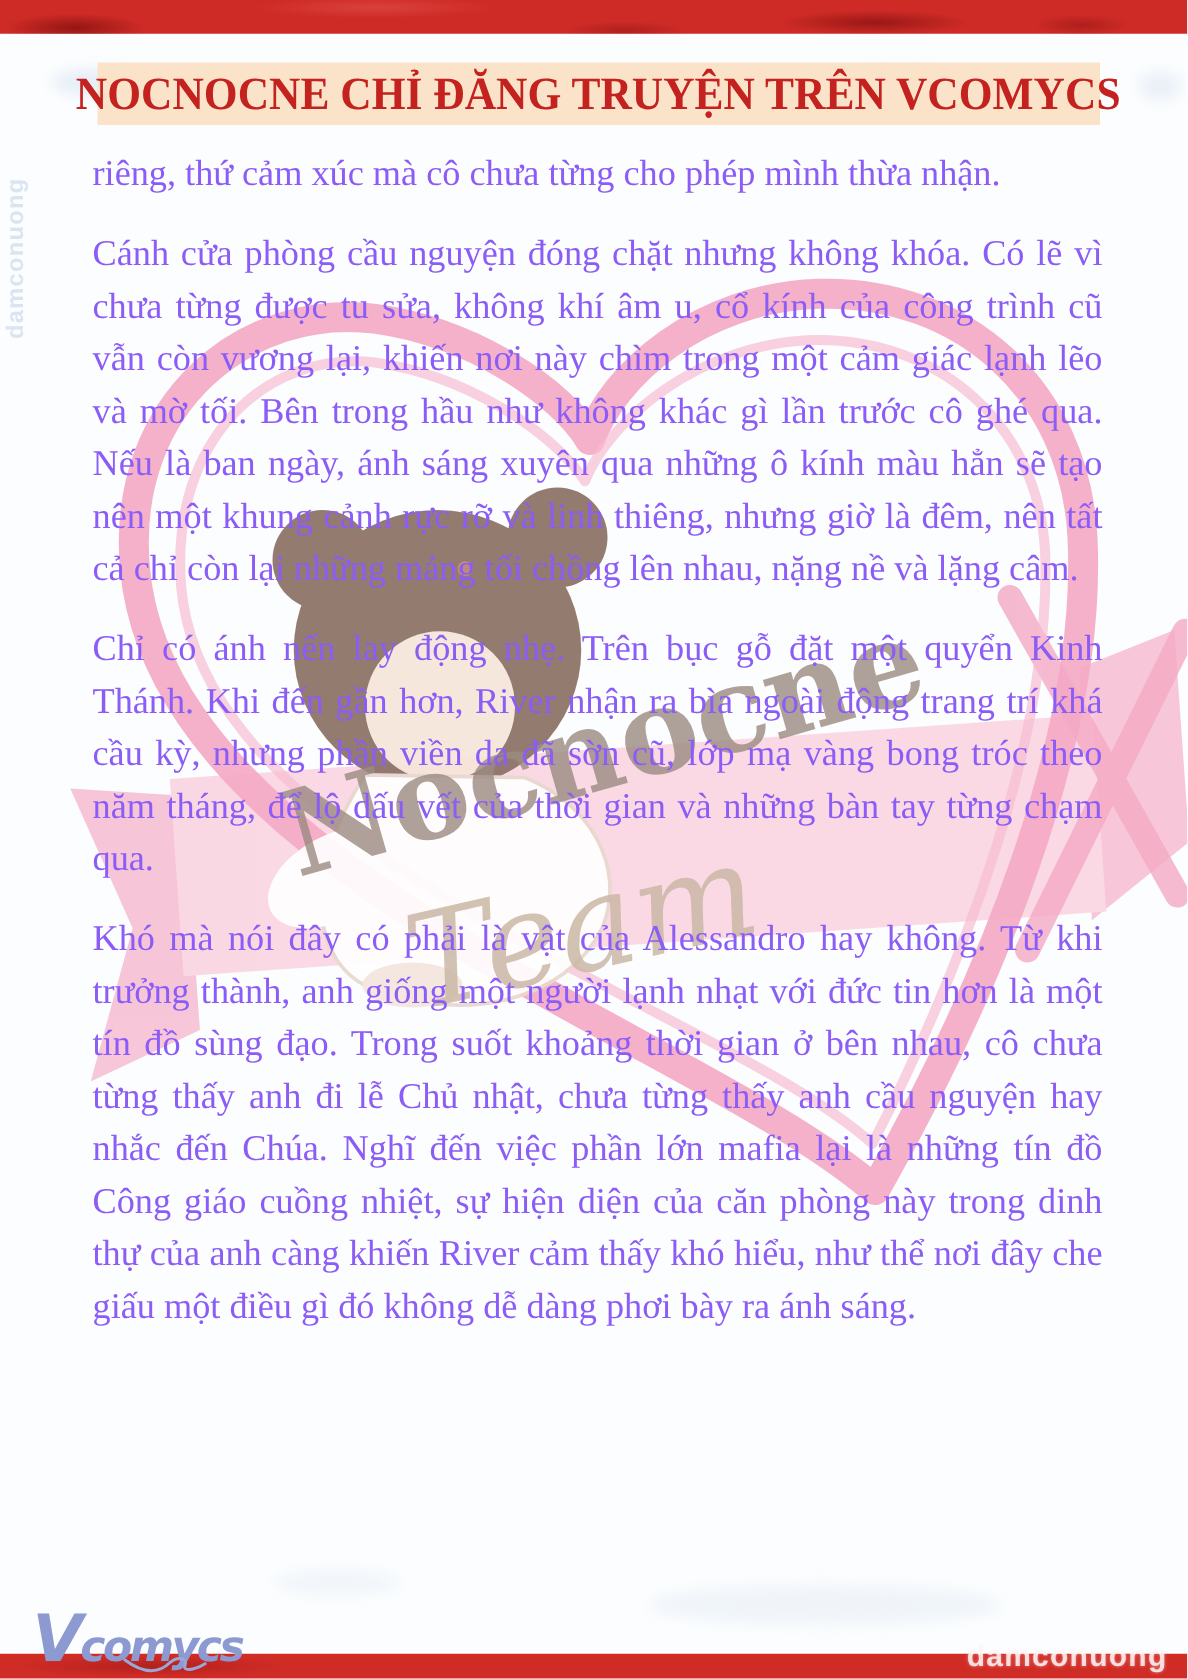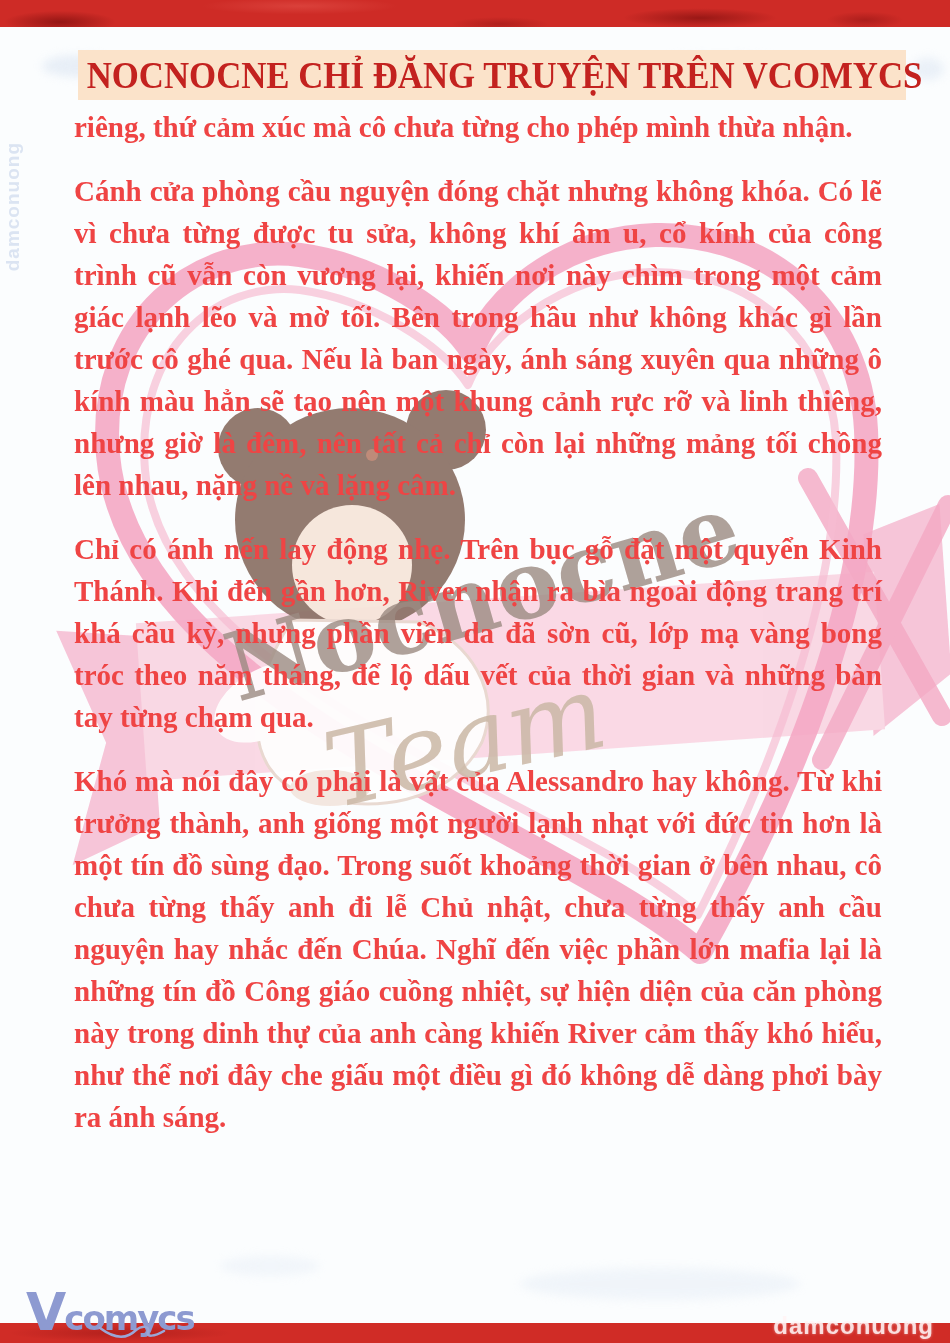--- a/index.html
+++ b/index.html
@@ -23,36 +23,35 @@
   }
   .bottom-red-bar{
     position:absolute;left:0;top:1323px;width:950px;height:20px;z-index:5;
     background-color:#d02c26;
     background-image:radial-gradient(ellipse 160px 12px at 120px 10px, rgba(125,12,12,.35), transparent 70%);
   }
   
   .title-bar{
     position:absolute;left:78px;top:50px;width:802px;height:50px;z-index:4;
     background:#fbe3ca;
-    display:flex;align-items:center;justify-content:center;padding-left:26px;
+    display:flex;align-items:center;justify-content:center;
   }
   .title-bar span{
     display:inline-block;
     color:#c3221f;font-weight:bold;font-size:37px;
     transform:scaleX(.94);
     letter-spacing:0px;
     white-space:nowrap;
     font-family:"Liberation Serif", serif;
   }
   
   .content{
-    position:absolute;left:74px;top:106px;width:808px;z-index:3;
-    font-size:29px;line-height:42px;color:#ef4444;
+    position:absolute;left:74px;top:118px;width:808px;z-index:3;
+    font-size:29px;line-height:42px;color:#8b5cf6;
     text-align:justify;
-    font-weight:bold;
   }
   .content p{margin:0 0 22px 0;}
   
   .watermark-layer{position:absolute;left:0;top:0;width:950px;height:1343px;z-index:1;}
   
   .smudge{position:absolute;background:#e3ebf5;border-radius:50%;filter:blur(5px);z-index:0;}
   .s1{left:42px;top:55px;width:72px;height:22px;opacity:.8;}
   .s2{left:640px;top:56px;width:160px;height:27px;opacity:.7;}
   .s3{left:912px;top:58px;width:32px;height:22px;opacity:.7;}
   .s4{left:520px;top:1268px;width:280px;height:32px;opacity:.45;}
@@ -61,21 +60,21 @@
   .wm-left{
     position:absolute;left:2px;top:142px;z-index:2;
     writing-mode:vertical-rl;transform:rotate(180deg);
     font-family:"Liberation Sans", sans-serif;
     font-size:19px;font-weight:bold;color:#dbe4f2;letter-spacing:1px;
   }
   
   .vcomycs{
     position:absolute;left:26px;top:1286px;z-index:6;
     font-family:"DejaVu Sans", sans-serif;
-    font-weight:bold;
+    font-style:italic;font-weight:bold;
     color:#8d9ad1;font-size:34px;letter-spacing:-2px;
     display:block;width:fit-content;line-height:1;
   }
   .vcomycs::first-letter{font-size:52px;}
   .vcomycs-swirl{position:absolute;left:98px;top:1324px;z-index:6;}
   
   .wm-bottom{
     position:absolute;right:16px;top:1312px;z-index:7;
     font-family:"Liberation Sans", sans-serif;
     font-size:24px;font-weight:bold;letter-spacing:1px;

